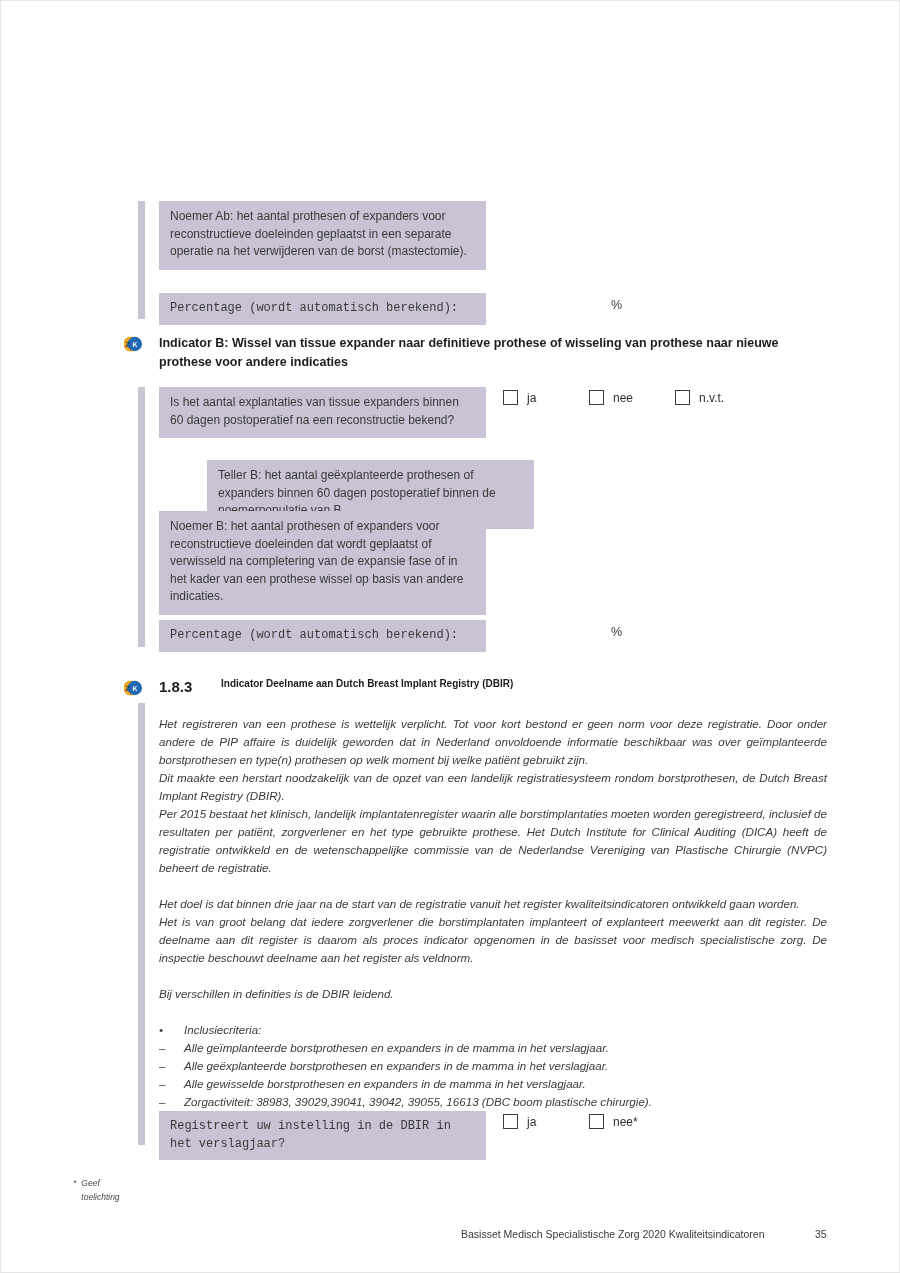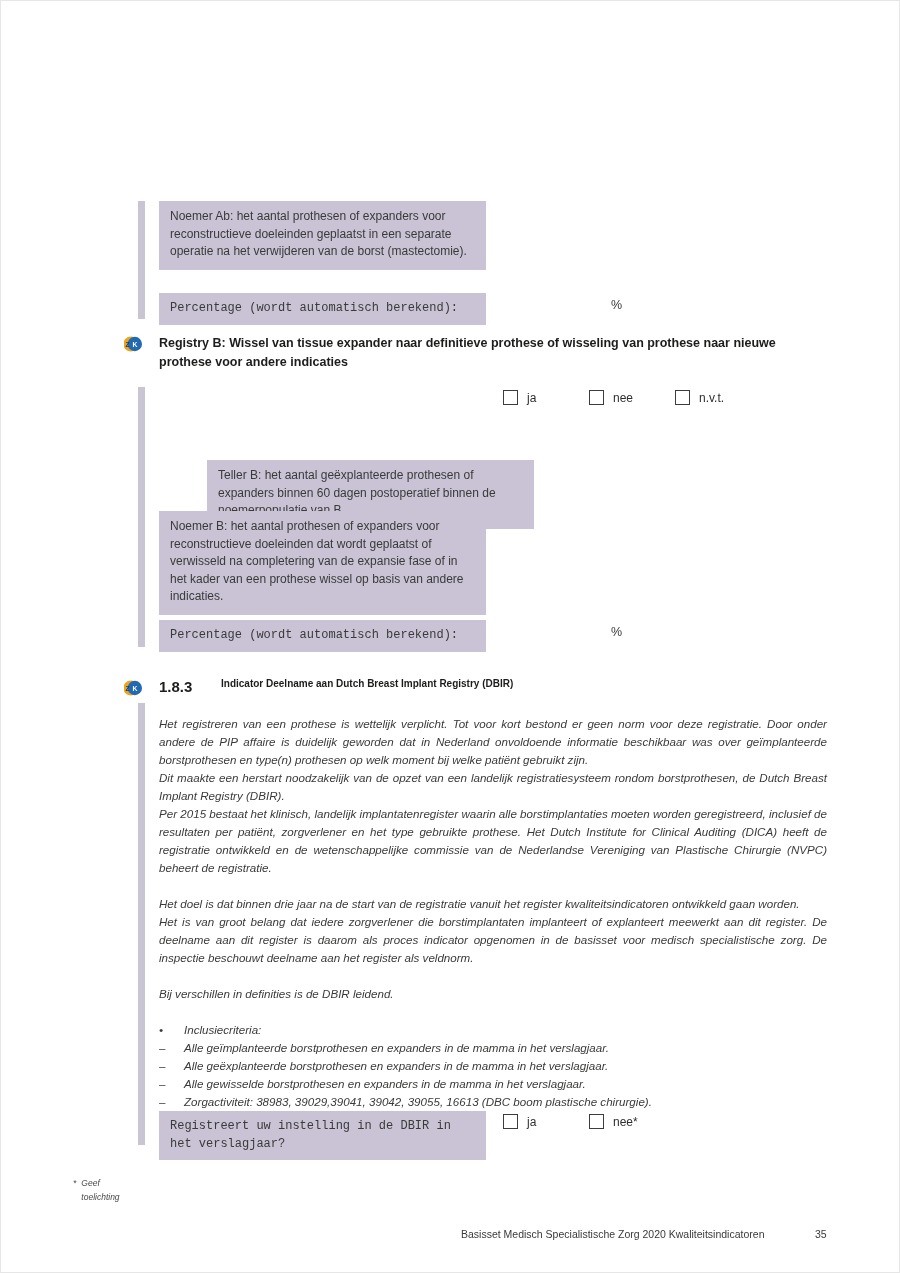--- a/index.html
+++ b/index.html
@@ -165,22 +165,23 @@
   <div class="pct pct-a">%</div>
 
   <span class="badge badge-b">
     <svg width="18" height="18" viewBox="0 0 18 18">
       <circle cx="6.8" cy="9" r="7.4" fill="#e9a61f"></circle>
       <circle cx="10.8" cy="9" r="7.2" fill="#2268b2"></circle>
       <text x="1.6" y="11.6" font-size="6.8" font-weight="700" fill="#173a7a" font-family="Liberation Sans, sans-serif">Z</text>
       <text x="8.6" y="11.8" font-size="6.8" font-weight="700" fill="#ffffff" font-family="Liberation Sans, sans-serif">K</text>
     </svg>
   </span>
-  <div class="ind-b-heading">Registry B: Wissel van tissue expander naar definitieve prothese of wisseling van prothese naar nieuwe prothese voor andere indicaties</div>
-
+  <div class="ind-b-heading">Indicator B: Wissel van tissue expander naar definitieve prothese of wisseling van prothese naar nieuwe prothese voor andere indicaties</div>
+
+  <div class="pbox box-question-b">Is het aantal explantaties van tissue expanders binnen 60 dagen postoperatief na een reconstructie bekend?</div>
   <div class="opts opts-b">
     <div class="opt">
       <span class="checkbox"></span>
       <span class="opt-label">ja</span>
     </div>
     <div class="opt">
       <span class="checkbox"></span>
       <span class="opt-label">nee</span>
     </div>
     <div class="opt">

